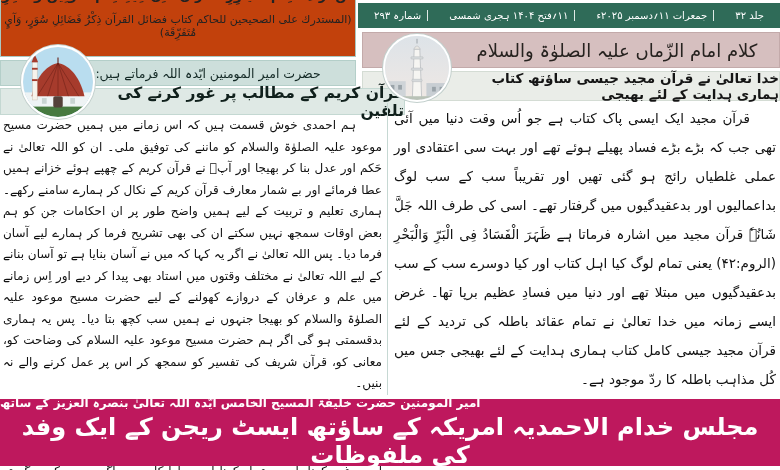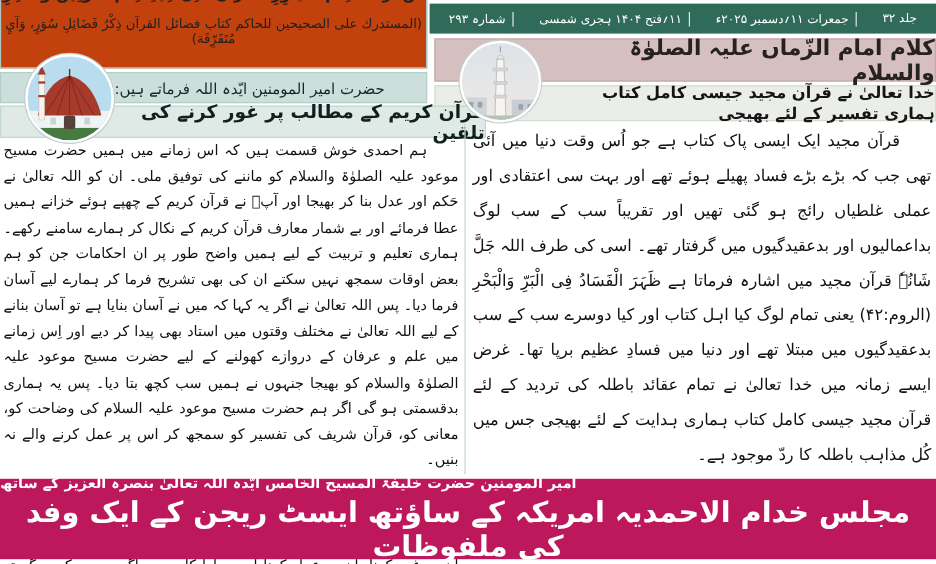--- a/index.html
+++ b/index.html
@@ -20,21 +20,21 @@
   
   #hadith-box{left:0;top:0;width:356px;height:57px;background:#c2410c;
     border:1px solid #a9c7c1;border-top:none;overflow:hidden;}
   .hadith-clipped{margin-top:-15px;line-height:22px;font-size:13px;font-weight:bold;
     text-align:center;white-space:nowrap;color:#222;}
   .hadith-ref{margin-top:6px;font-size:11px;text-align:center;color:#222;}
 
   
   #kalam-title{left:362px;top:32px;width:418px;height:36px;background:#d6bfbf;
     border:1px solid #c3aaaa;display:flex;align-items:center;justify-content:center;
-    padding-left:92px;font-size:18px;font-weight:bold;color:#26221f;}
+    padding-left:92px;font-size:18px;font-weight:normal;color:#26221f;}
   #kalam-sub{left:362px;top:71px;width:418px;height:30px;background:#eaede8;
     border:1px solid #d4dcd4;display:flex;align-items:center;justify-content:center;
     padding-left:92px;font-size:13.5px;font-weight:bold;color:#151515;}
   #kalam-circle{left:383px;top:34px;width:68px;height:68px;z-index:5;}
 
   
   #farman-intro{left:0;top:60px;width:356px;height:26px;background:#cddfdb;
     border:1px solid #b4cfc9;display:flex;align-items:center;justify-content:center;
     padding-left:60px;font-size:12.5px;color:#142a26;}
   #farman-headline{left:0;top:88px;width:405px;height:27px;background:#dfe9e5;
@@ -75,21 +75,21 @@
 
 <div class="abs" id="hadith-box">
   <div class="hadith-clipped">مَنْ اَرَادَ الْعِلْمَ فَلْيُثَوِّرِ الْقُرْاٰنَ فَاِنَّ فِيْهِ عِلْمَ الْاَوَّلِيْنَ وَالْاٰخِرِيْنَ</div>
   <div class="hadith-ref">(المستدرك على الصحيحين للحاكم كتاب فضائل القرآن ذِكْرُ فَضَائِلِ سُوَرٍ، وَآيٍ مُتَفَرِّقَة)</div>
 </div>
 
 <div class="abs" id="kalam-title">
   <span>کلام امام الزّماں علیہ الصلوٰۃ والسلام</span>
 </div>
 <div class="abs" id="kalam-sub">
-  <span>خدا تعالیٰ نے قرآن مجید جیسی کامل کتاب ہماری تفسیر کے لئے بھیجی</span>
+  <span>خدا تعالیٰ نے قرآن مجید جیسی ساؤتھ کتاب ہماری ہدایت کے لئے بھیجی</span>
 </div>
 <div class="abs circle-img" id="kalam-circle">
   <svg viewBox="0 0 68 68">
     <defs>
       <linearGradient id="sky2" x1="0" y1="0" x2="0" y2="1">
         <stop offset="0" stop-color="#dde3e8"></stop>
           <stop offset="1" stop-color="#efe8e4"></stop>
       </linearGradient>
       <clipPath id="clip2">
           <circle cx="34" cy="34" r="34"></circle>

